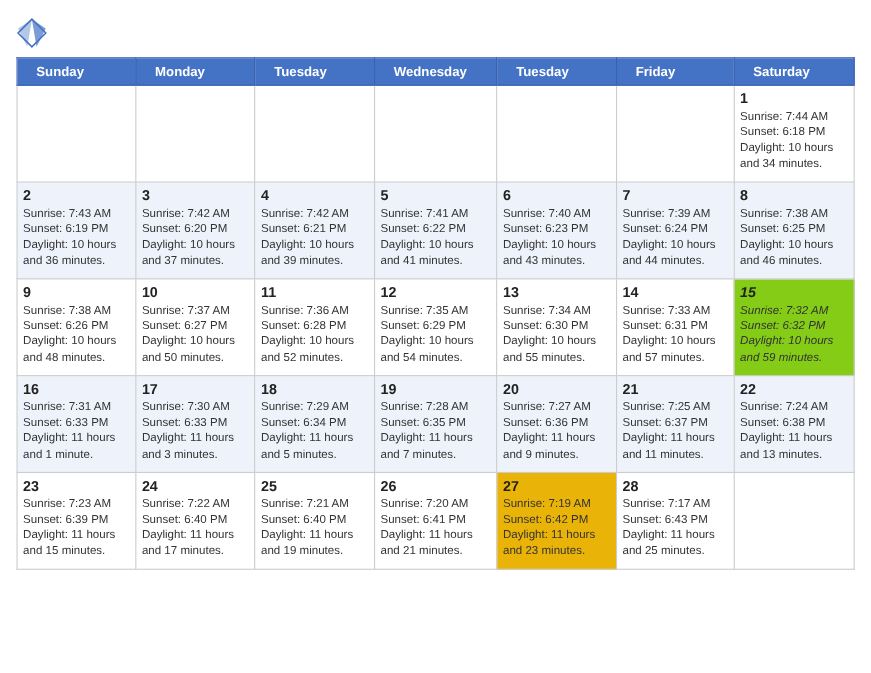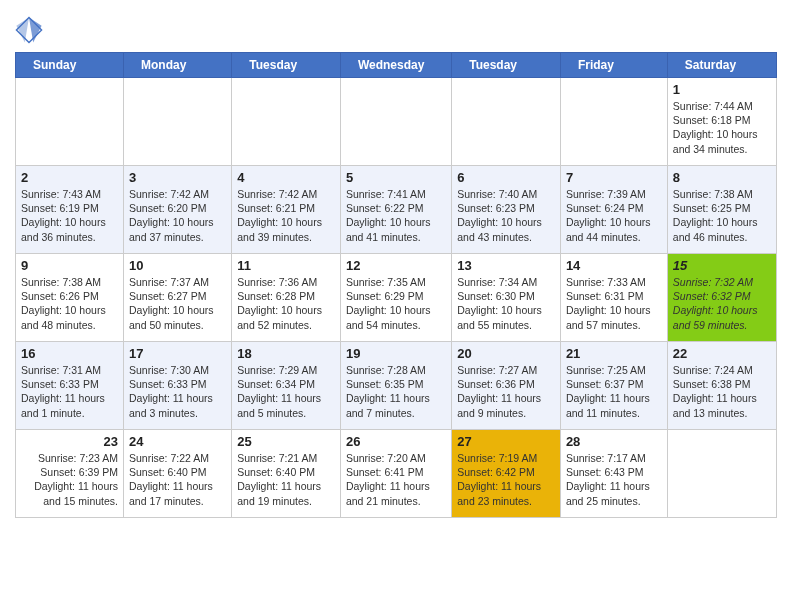--- a/index.html
+++ b/index.html
@@ -275,21 +275,21 @@
 Daylight: 11 hours and 11 minutes.</div>
         </td>
         <td style="background-color: rgb(238, 242, 251);">
           <span class="day-num">22</span>
           <div class="day-info">Sunrise: 7:24 AM
 Sunset: 6:38 PM
 Daylight: 11 hours and 13 minutes.</div>
         </td>
       </tr>
       <tr>
-        <td style="background-color: rgb(255, 255, 255); text-align: right;">
+        <td style="background-color: rgb(255, 255, 255);">
           <span class="day-num">23</span>
           <div class="day-info">Sunrise: 7:23 AM
 Sunset: 6:39 PM
 Daylight: 11 hours and 15 minutes.</div>
         </td>
         <td style="background-color: rgb(255, 255, 255);">
           <span class="day-num">24</span>
           <div class="day-info">Sunrise: 7:22 AM
 Sunset: 6:40 PM
 Daylight: 11 hours and 17 minutes.</div>

